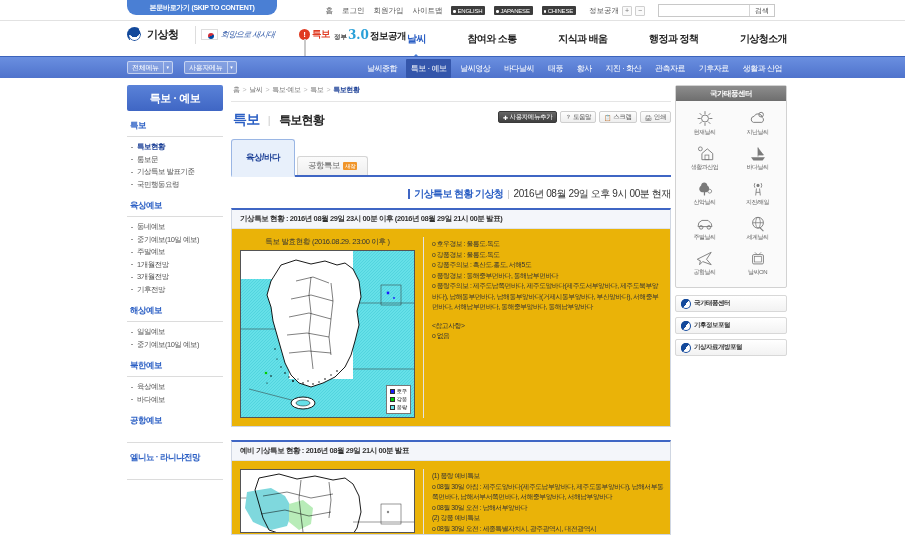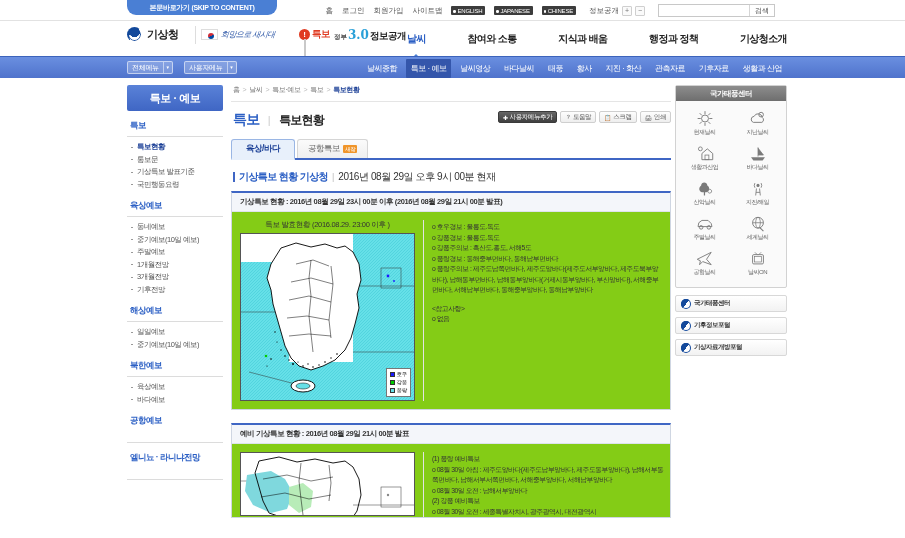--- a/index.html
+++ b/index.html
@@ -189,34 +189,34 @@
   .abtn .gl{ font-size:6px; }
   .tabs{ display:flex; align-items:flex-end; border-bottom:2px solid #3f66c4; margin-top:4px;}
   .tab{
     height:19px; min-width:64px; padding:0 10px; display:flex;align-items:center;
     justify-content:center; gap:3px; font-size:8.5px;letter-spacing:-0.5px;
     border:1px solid #d5d5d5;border-bottom:none;background:linear-gradient(#fbfbfb,#efefef);
     color:#666; border-radius:3px 3px 0 0; margin-right:2px;
   }
   .tab.on{
     background:#e8f0fb;color:#1b3f96;font-weight:bold;border-color:#9ab6e4;
-    border-bottom:2px solid #e8f0fb; margin-bottom:-2px; height:21px;
+    border-bottom:2px solid #e8f0fb; margin-bottom:-2px; height:38px;
   }
   .newbadge{
     background:#f0952a;color:#fff;font-size:5.5px;padding:0.5px 2px;border-radius:1px;
     letter-spacing:-0.3px;
   }
 
-  .sect-head{ display:flex;align-items:center;gap:4px; padding:10px 0 7px 2px;}
+  .sect-head{ display:flex;align-items:center;gap:4px; padding:10px 0 7px 2px;justify-content:flex-end;}
   .sect-head .mk{ width:2px;height:10px;background:#3f66c4;}
   .sect-head .s1{ font-size:10px;font-weight:bold;color:#2b5fc4;letter-spacing:-0.6px;}
   .sect-head .s2{ font-size:10px;color:#333;letter-spacing:-0.4px;}
   .sect-head .sep{ color:#bbb;font-size:9px;}
 
-  .panel{ border:1px solid #cfd6e2; border-top:2px solid #3f66c4; background:#84cc16;}
+  .panel{ border:1px solid #cfd6e2; border-top:2px solid #3f66c4; background:#eab308;}
   .panel-head{
     height:19px;background:#f4f6fa;border-bottom:1px solid #dde3ec;
     display:flex;align-items:center;padding-left:8px;
     font-size:7.5px;font-weight:bold;color:#333;letter-spacing:-0.4px;
   }
   .panel-body{ display:flex; padding:8px 6px 8px 8px; gap:8px;}
   .map-col{ width:175px; }
   .map-cap{
     font-size:7.5px;color:#333;text-align:center;letter-spacing:-0.3px;padding-bottom:3px;
     font-family:"Liberation Sans",sans-serif;

